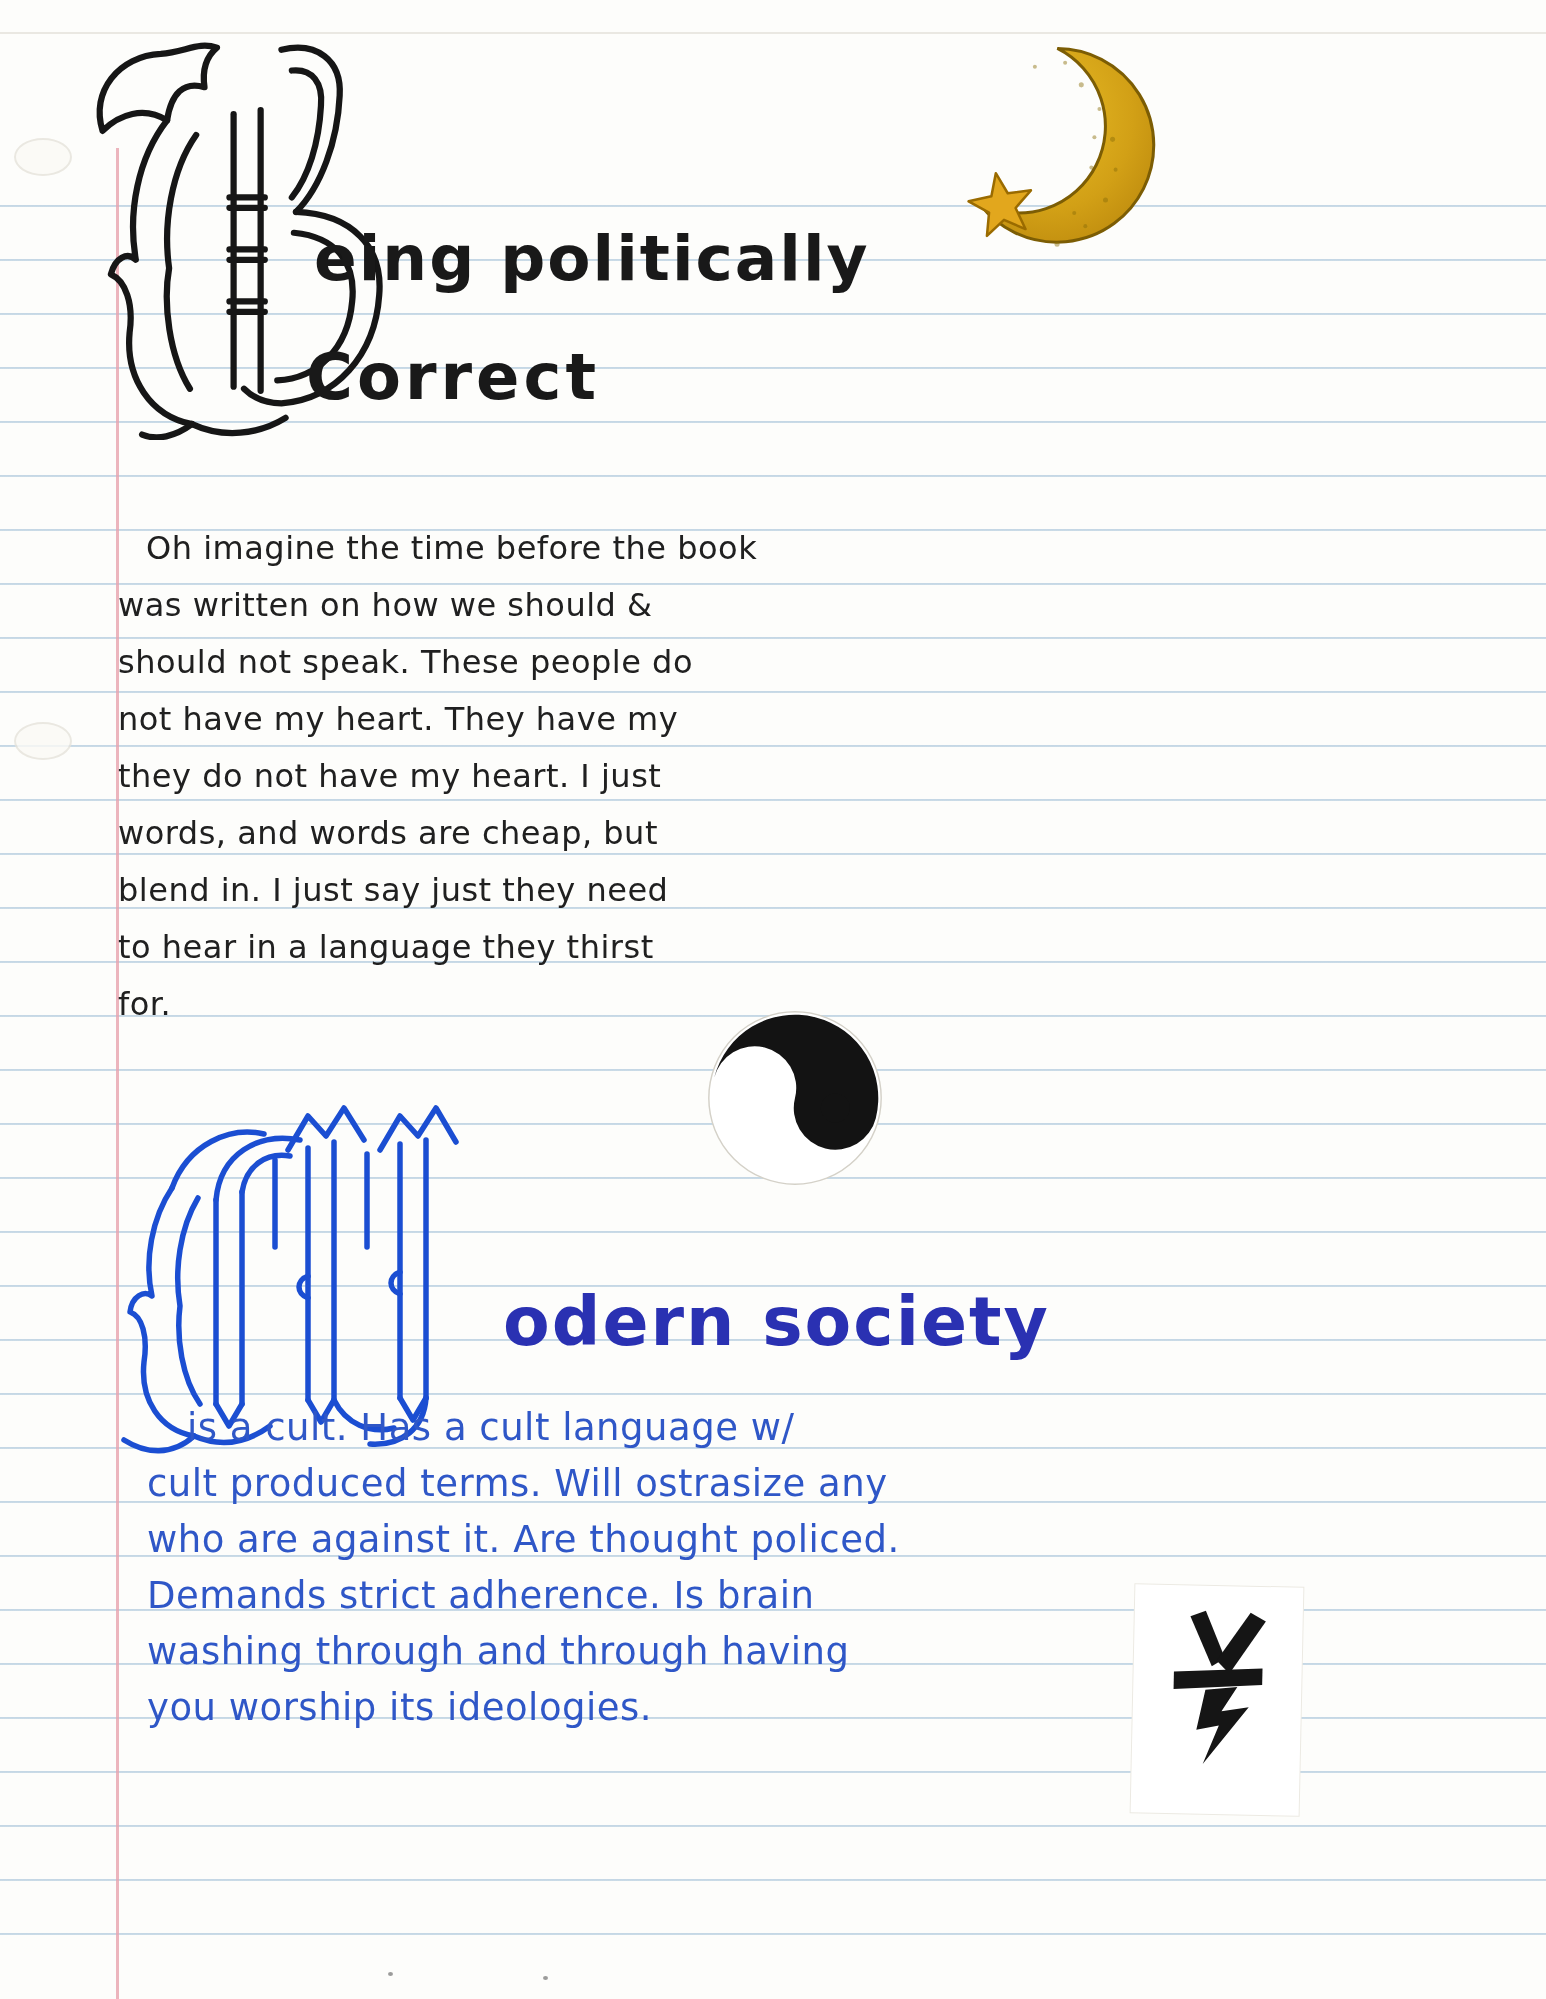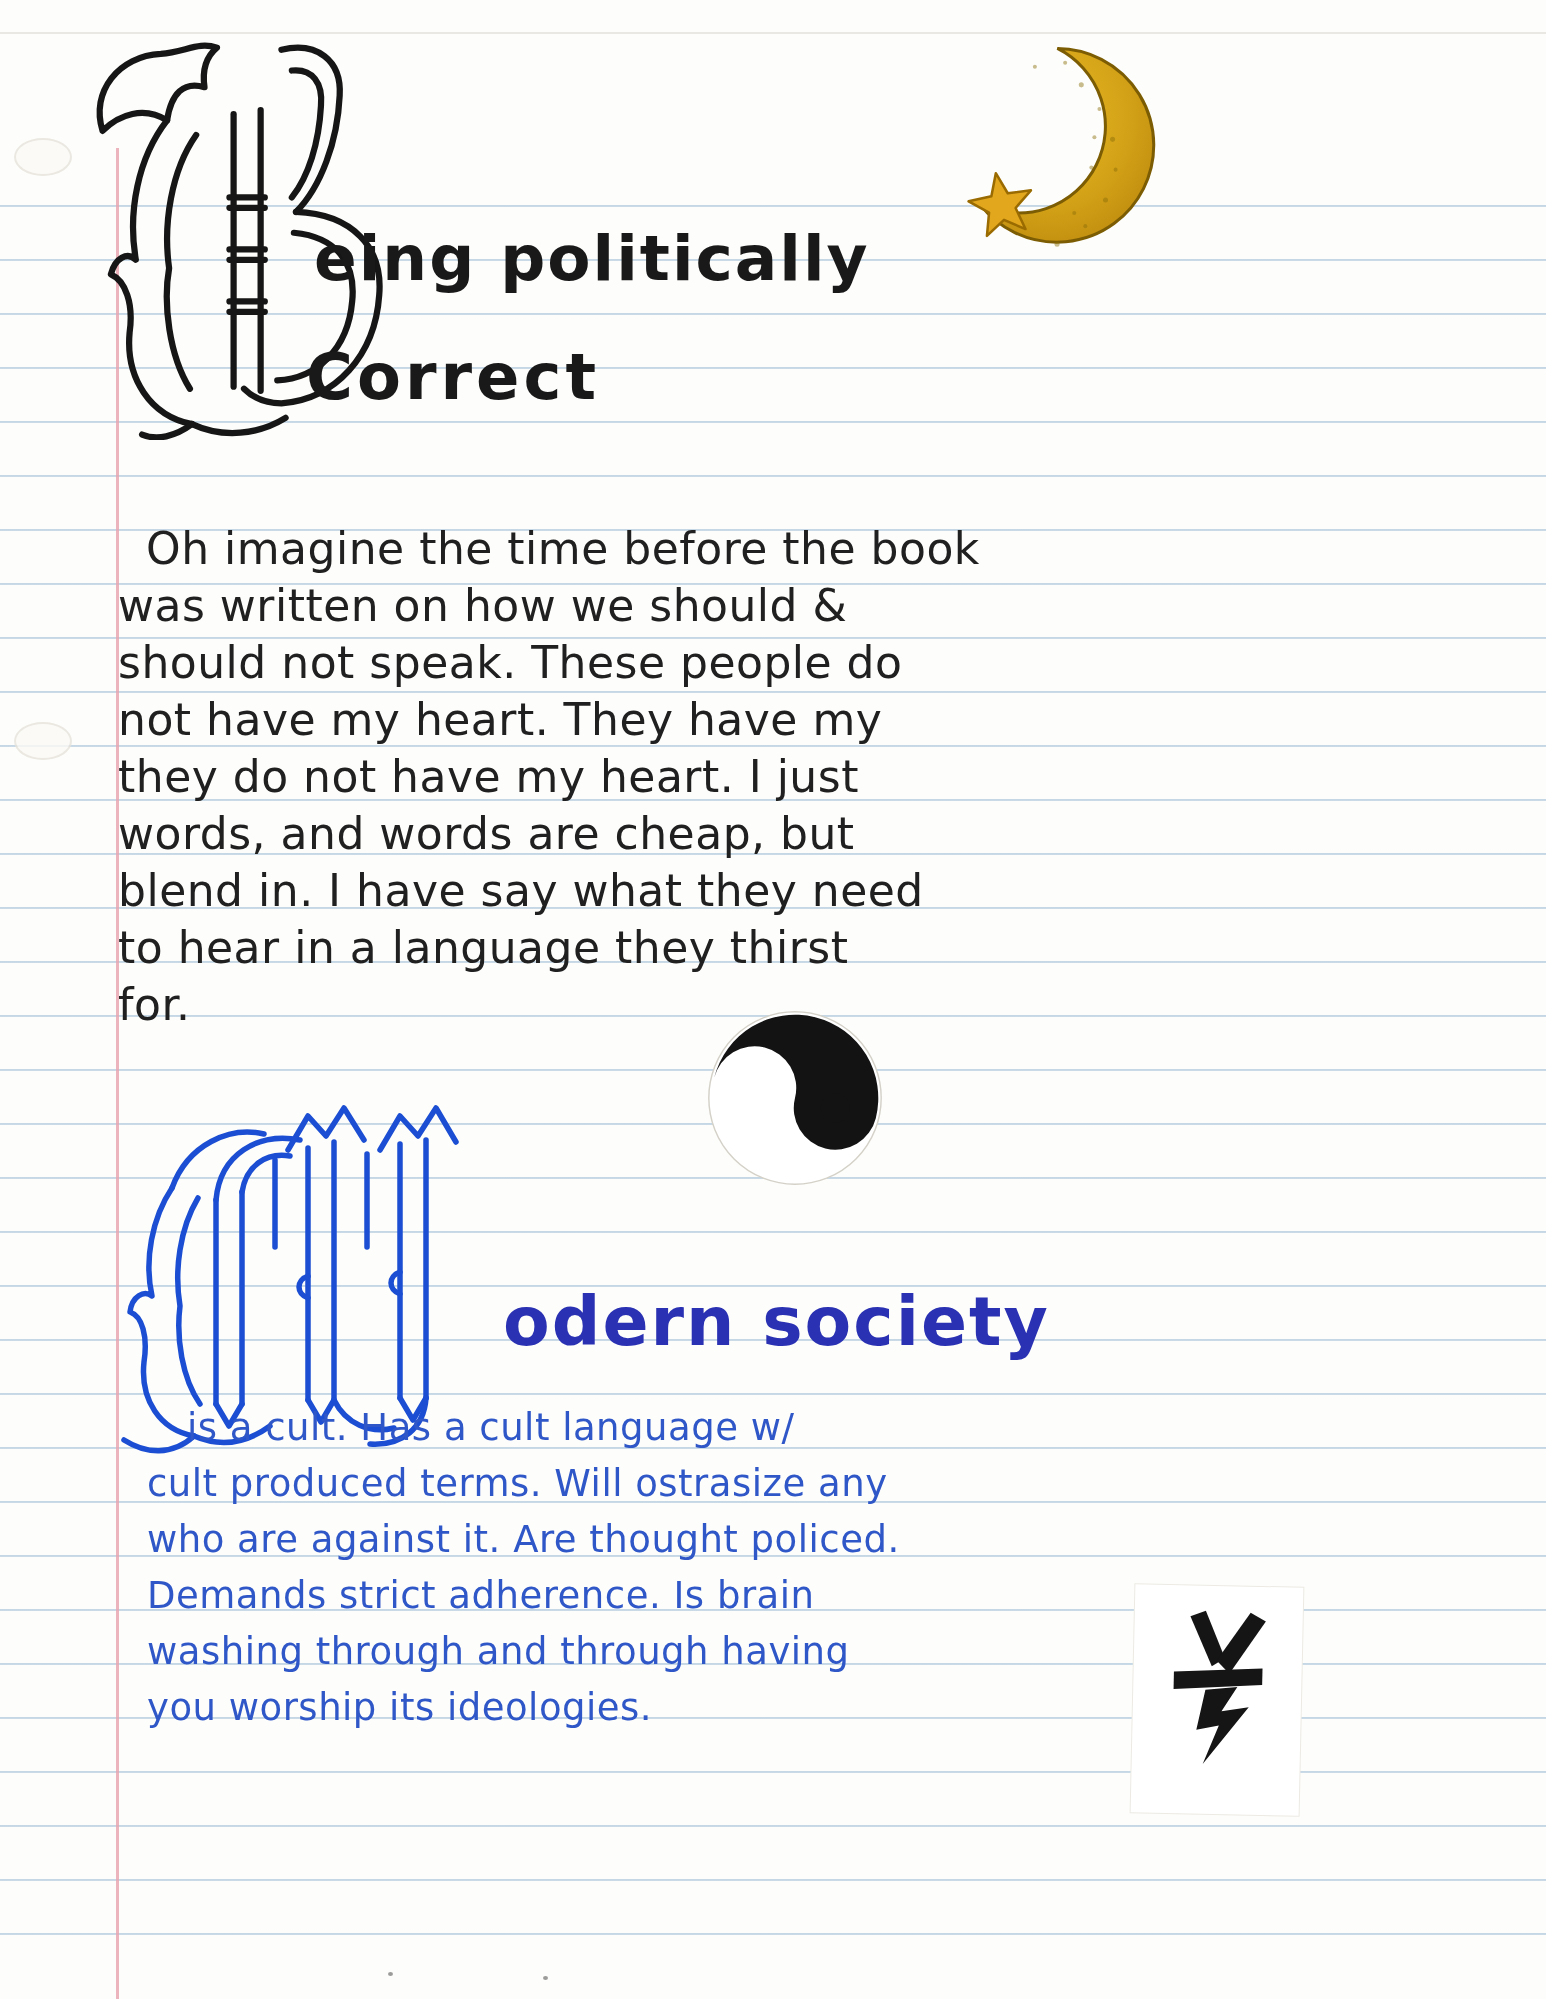--- a/index.html
+++ b/index.html
@@ -55,21 +55,21 @@
     white-space:nowrap;
   }
   .title-2{
     position:absolute;left:306px;top:300px;
     font-size:64px;font-weight:bold;letter-spacing:4px;color:#191919;
     white-space:nowrap;
     margin-top:40px;
   }
   .para-black{
     position:absolute;left:118px;top:520px;width:860px;
-    font-size:44px;line-height:57px;color:#202020;letter-spacing:.5px;
+    font-size:32px;line-height:57px;color:#202020;letter-spacing:.5px;
     white-space:nowrap;
   }
   .para-black .hw-line:first-child{padding-left:28px;}
   .heading-blue{
     position:absolute;left:503px;top:1282px;
     font-size:68px;font-weight:bold;letter-spacing:2px;color:#2a31b2;
     white-space:nowrap;
   }
   .para-blue{
     position:absolute;left:116px;top:1400px;width:900px;
@@ -141,21 +141,21 @@
   <div class="title-1">eing politically</div>
   <div class="title-2">Correct</div>
 
   <div class="para-black">
     <div class="hw-line">Oh imagine the time before the book</div>
     <div class="hw-line">was written on how we should &amp;</div>
     <div class="hw-line">should not speak. These people do</div>
     <div class="hw-line">not have my heart. They have my</div>
     <div class="hw-line">they do not have my heart. I just</div>
     <div class="hw-line">words, and words are cheap, but</div>
-    <div class="hw-line">blend in. I have say what they need</div>
+    <div class="hw-line">blend in. I just say just they need</div>
     <div class="hw-line">to hear in a language they thirst</div>
     <div class="hw-line">for.</div>
   </div>
 
   <div class="sticker" style="left:703px;top:1006px;width:184px;height:184px;">
     <svg viewBox="0 0 190 190">
       <circle cx="95" cy="95" r="89" fill="#ffffff" stroke="#d4d1c8" stroke-width="1.5"></circle>
       <g transform="rotate(14 95 95)">
         <circle cx="95" cy="95" r="86" fill="#ffffff"></circle>
         <path d="M181,95 A86,86 0 0 1 9,95 A43,43 0 0 1 95,95 A43,43 0 0 0 181,95 Z" fill="#131313" transform="rotate(180 95 95)"></path>

